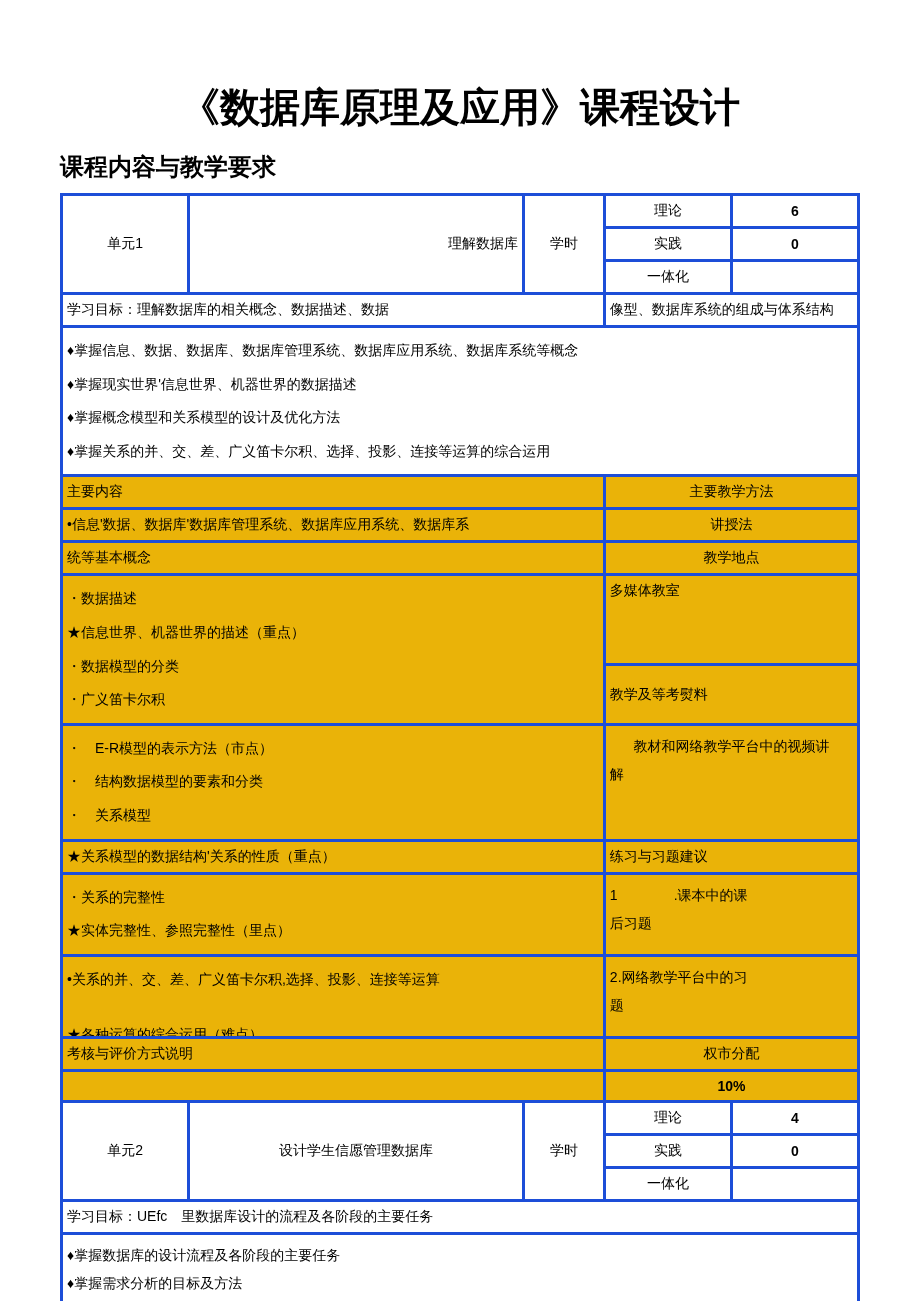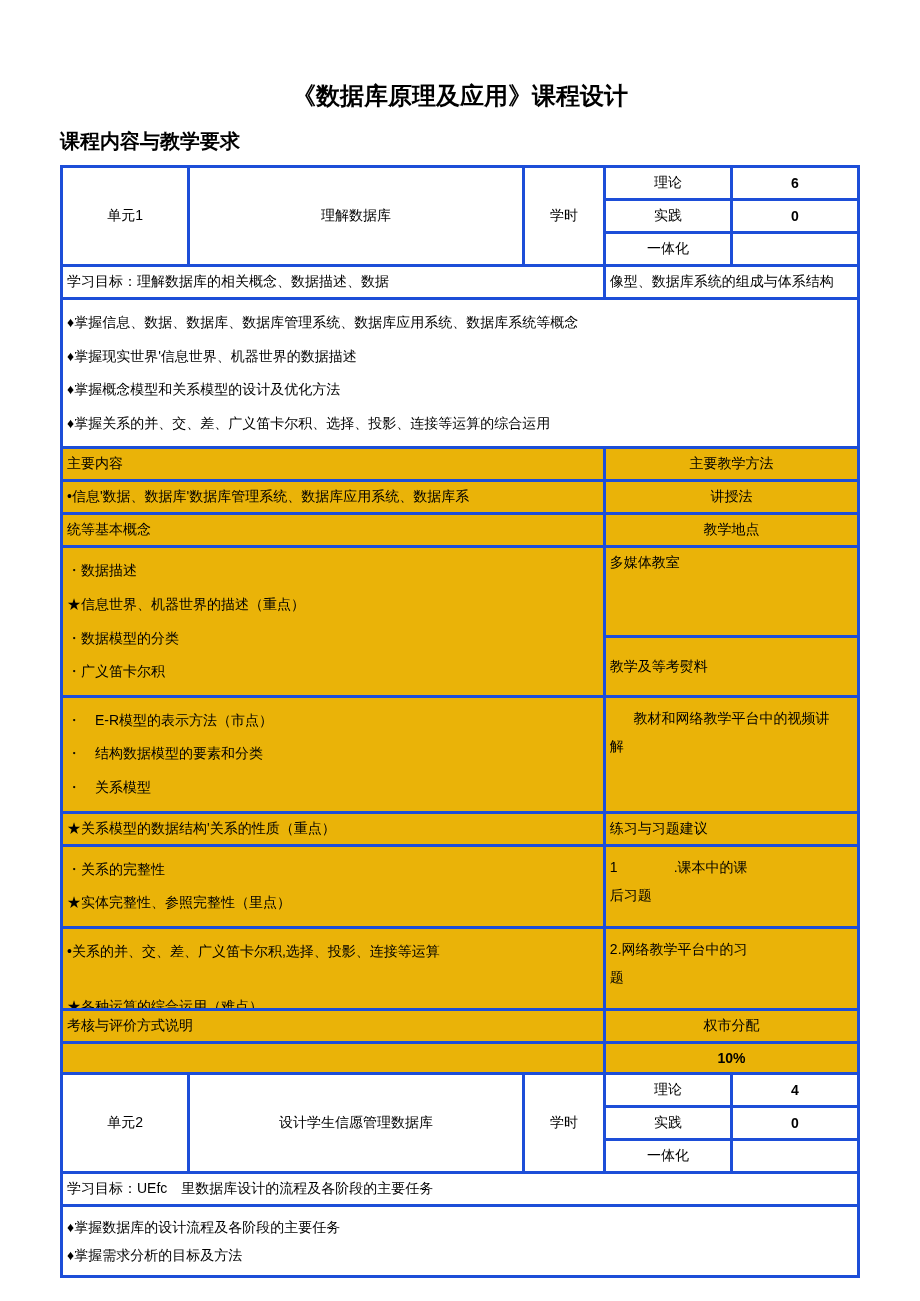--- a/index.html
+++ b/index.html
@@ -4,44 +4,44 @@
 <style>
 * { box-sizing: border-box; }
 body {
   margin: 0;
   padding: 80px 60px;
   font-family: "Microsoft YaHei", "SimSun", sans-serif;
   background: #fff;
   width: 920px;
 }
 .title {
-  font-size: 24px;
+  font-size: 40px;
   font-weight: bold;
   text-align: center;
   margin-bottom: 16px;
 }
 .subtitle {
-  font-size: 20px;
+  font-size: 24px;
   font-weight: bold;
   margin-bottom: 10px;
 }
 table {
   border-collapse: collapse;
   width: 100%;
   font-size: 14px;
 }
 td {
   border: 3px solid #1d4ed8;
   padding: 6px 4px;
   vertical-align: middle;
 }
 .center { text-align: center; }
 .hl { background: #eab308; }
 .w-unit { width: 110px; }
-.w-name { width: 290px; }
+.w-name { width: 290px; text-align: right; }
 .w-hours { width: 70px; }
 .w-type { width: 110px; }
 .w-val { width: 110px; }
 .content-col { vertical-align: top; }
 .side-col { vertical-align: top; }
 .multi-line { line-height: 2.4; }
 .spaced-sm { line-height: 2.0; }
 .bold { font-weight: bold; }
 </style>
 </head>

